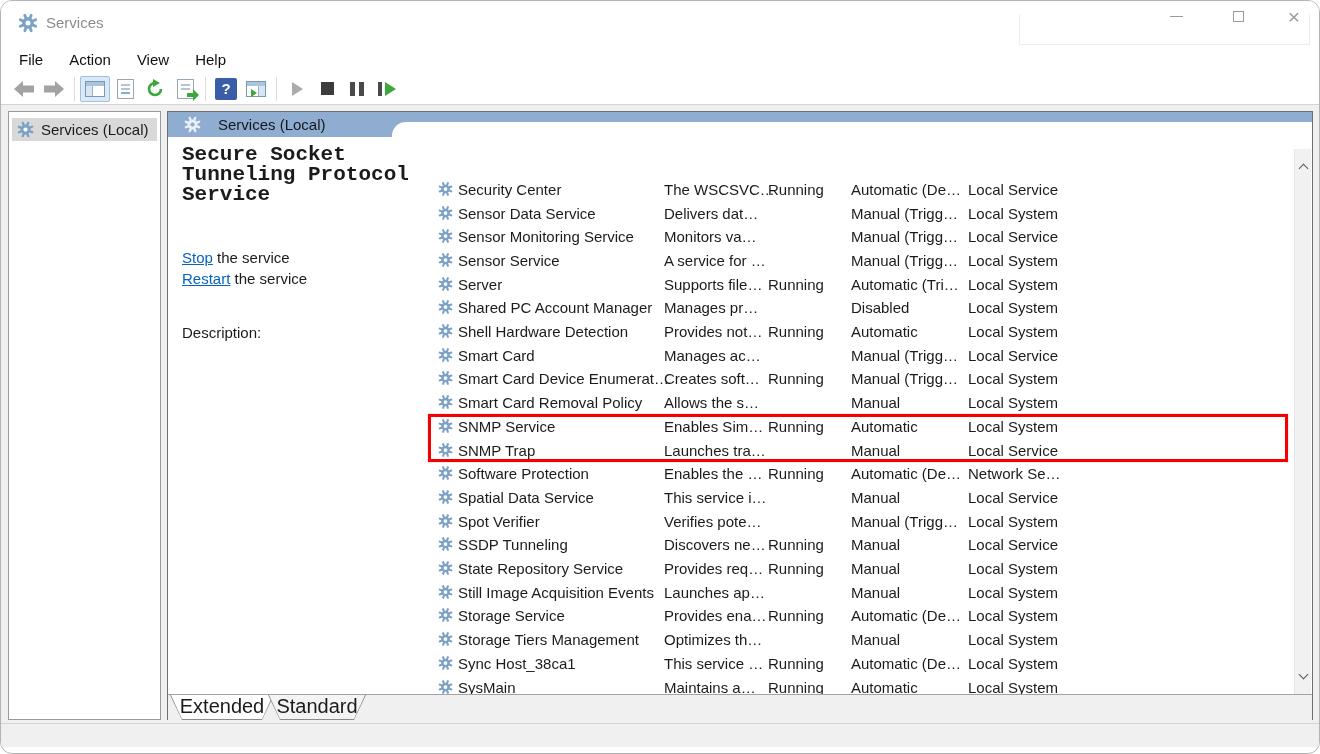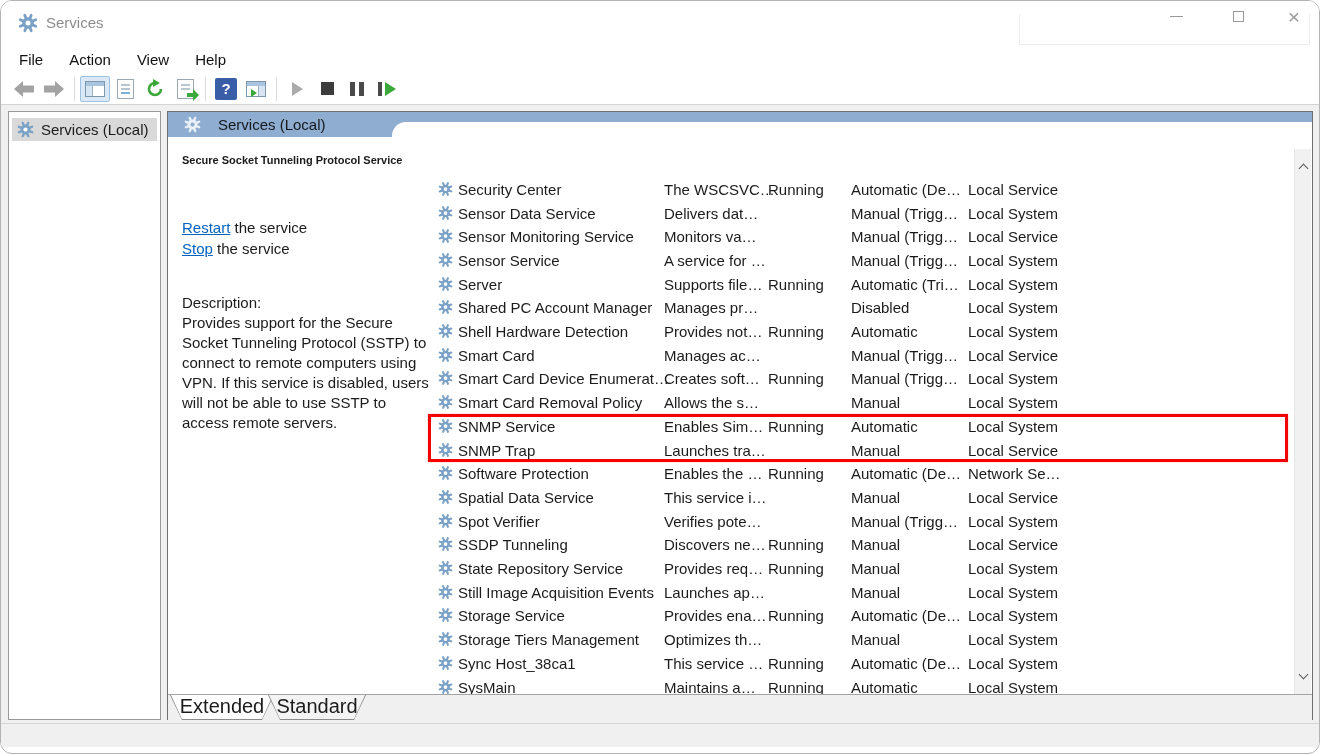--- a/index.html
+++ b/index.html
@@ -54,21 +54,21 @@
   .band { position:absolute; left:0; top:0; right:0; height:25px; background:#8fadd1; }
   .band-curve { position:absolute; left:224px; top:10px; right:0; height:16px; background:#fff; border-top-left-radius:14px; }
   .band-label { position:absolute; left:50px; top:4px; font-size:15px; color:#14181c; }
   .band .gear { position:absolute; left:16px; top:4px; width:17px; height:17px; }
 
   .content { position:absolute; left:0; top:25px; right:0; height:557px; background:#fff; overflow:hidden; }
   .content-bottom-line { position:absolute; left:0; top:582px; right:0; height:1px; background:#a3a3a3; }
 
   
   .desc-panel { position:absolute; left:14px; top:8px; width:252px; }
-  .svc-title { font-weight:bold; font-size:11px; line-height:30px; }
+  .svc-title { font-weight:bold; font-size:21px; line-height:20px;font-family:Liberation Mono, monospace; }
   .svc-links { margin-top:42px; line-height:21px; }
   .link { color:#0563c1; text-decoration:underline; cursor:pointer; }
   .svc-desc { margin-top:34px; line-height:20px; }
 
   
   .list { position:absolute; left:265px; top:0; width:862px; height:557px; }
   .lhead { position:absolute; left:0; top:0; width:100%; height:38px; }
   .hsort { position:absolute; left:63px; top:3px; width:8px; height:8px; border-right:1.4px solid #8a8a8a; border-bottom:1.4px solid #8a8a8a; transform:rotate(-135deg); }
   .hsep { position:absolute; top:13px; height:21px; width:1px; background:#e3e3e3; }
   .hcell { position:absolute; top:15px; white-space:nowrap; color:#1b1b1b; }
@@ -257,26 +257,25 @@
             </svg>
           </span>
         <span class="band-label">Services (Local)</span>
       </div>
 
       <div class="content">
 
         <div class="desc-panel">
           <div class="svc-title">Secure Socket Tunneling Protocol Service</div>
           <div class="svc-links">
+            <div><span class="link">Stop</span><span> the service</span></div>
             <div><span class="link">Restart</span><span> the service</span></div>
-            <div><span class="link">Stop</span><span> the service</span></div>
           </div>
           <div class="svc-desc">
             <div>Description:</div>
-            <div>Provides support for the Secure Socket Tunneling Protocol (SSTP) to connect to remote computers using VPN. If this service is disabled, users will not be able to use SSTP to access remote servers.</div>
           </div>
         </div>
 
         <div class="list">
           <div class="rows">
               <div class="trow" style="top: 0px;">
                 <span class="cell gi gear">
                   <svg viewBox="0 0 20 20" width="100%" height="100%">
     <g stroke="#7BA1C7" stroke-width="2.8" stroke-linecap="round">
                       <line x1="14.624545299286567" y1="11.900942075615808" x2="17.76923610280143" y2="13.193582687034556"></line>

